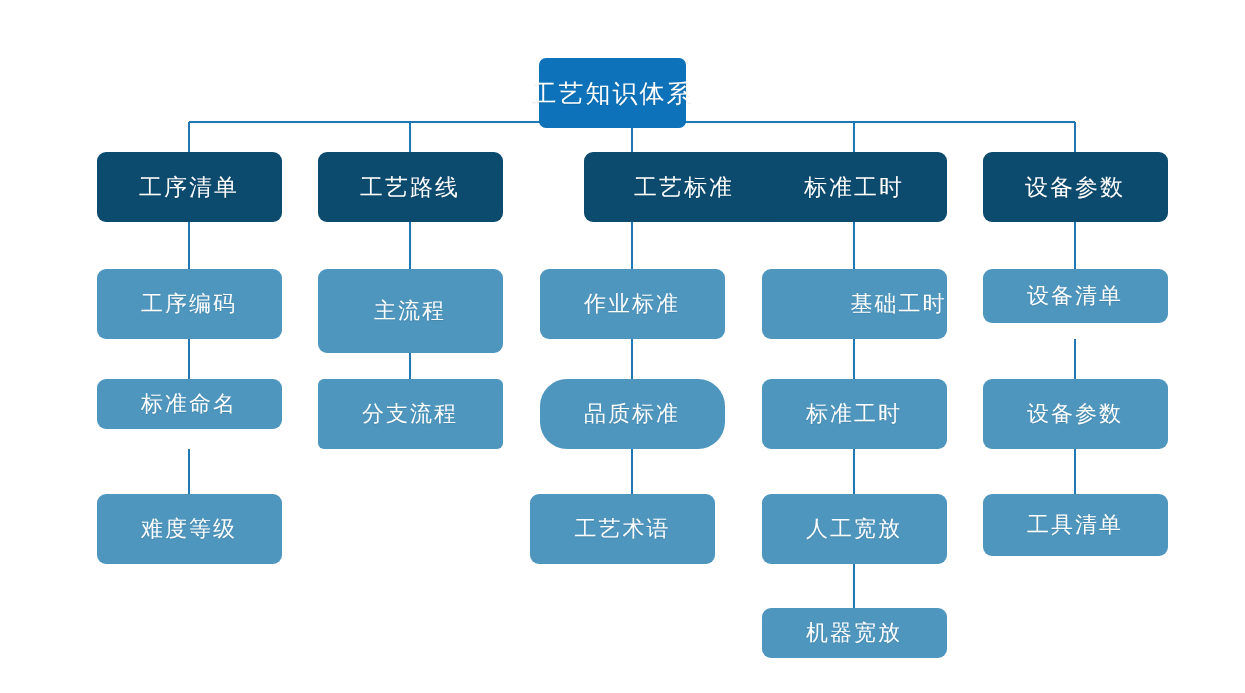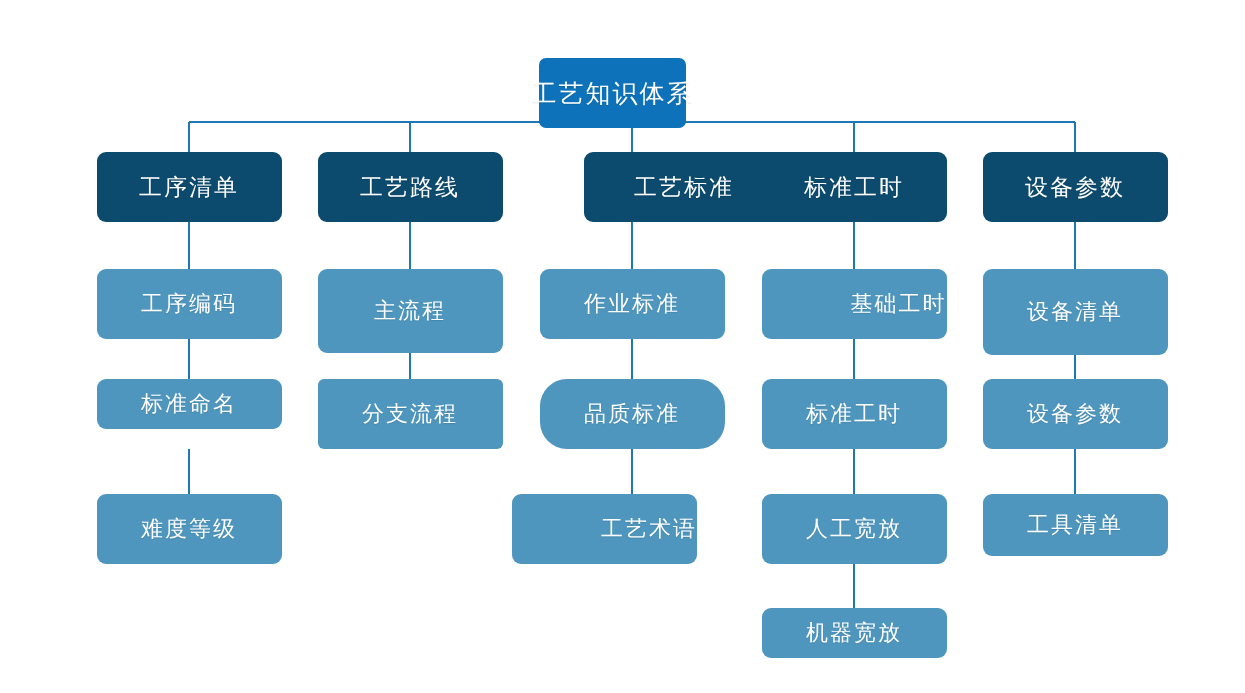--- a/index.html
+++ b/index.html
@@ -114,42 +114,42 @@
       </div>
       <div class="node node-l2" style="left: 539.5px; top: 152px; width: 201px; height: 70px; margin-left: 44px;">
         <span class="node-label">工艺标准</span>
       </div>
       <div class="node node-l3" style="left: 539.5px; top: 269px; width: 185px; height: 70px;">
         <span class="node-label">作业标准</span>
       </div>
       <div class="node node-l3" style="left: 539.5px; top: 379px; width: 185px; height: 70px; border-radius: 27px;">
         <span class="node-label">品质标准</span>
       </div>
-      <div class="node node-l3" style="left: 512px; top: 494px; width: 185px; height: 70px; justify-content: flex-end;">
+      <div class="node node-l3" style="left: 530px; top: 494px; width: 185px; height: 70px;">
         <span class="node-label">工艺术语</span>
       </div>
       <div class="node node-l2" style="left: 761.5px; top: 152px; width: 185px; height: 70px;">
         <span class="node-label">标准工时</span>
       </div>
       <div class="node node-l3" style="left: 761.5px; top: 269px; width: 185px; height: 70px; justify-content: flex-end;">
         <span class="node-label">基础工时</span>
       </div>
       <div class="node node-l3" style="left: 761.5px; top: 379px; width: 185px; height: 70px;">
         <span class="node-label">标准工时</span>
       </div>
       <div class="node node-l3" style="left: 761.5px; top: 494px; width: 185px; height: 70px;">
         <span class="node-label">人工宽放</span>
       </div>
       <div class="node node-l3" style="left: 761.5px; top: 608px; width: 185px; height: 50px;">
         <span class="node-label">机器宽放</span>
       </div>
       <div class="node node-l2" style="left: 982.5px; top: 152px; width: 185px; height: 70px;">
         <span class="node-label">设备参数</span>
       </div>
-      <div class="node node-l3" style="left: 982.5px; top: 269px; width: 185px; height: 86px;">
+      <div class="node node-l3" style="left: 982.5px; top: 269px; width: 185px; height: 54px;">
         <span class="node-label">设备清单</span>
       </div>
       <div class="node node-l3" style="left: 982.5px; top: 379px; width: 185px; height: 70px;">
         <span class="node-label">设备参数</span>
       </div>
       <div class="node node-l3" style="left: 982.5px; top: 494px; width: 185px; height: 62px;">
         <span class="node-label">工具清单</span>
       </div>
     </div>
 </div>

